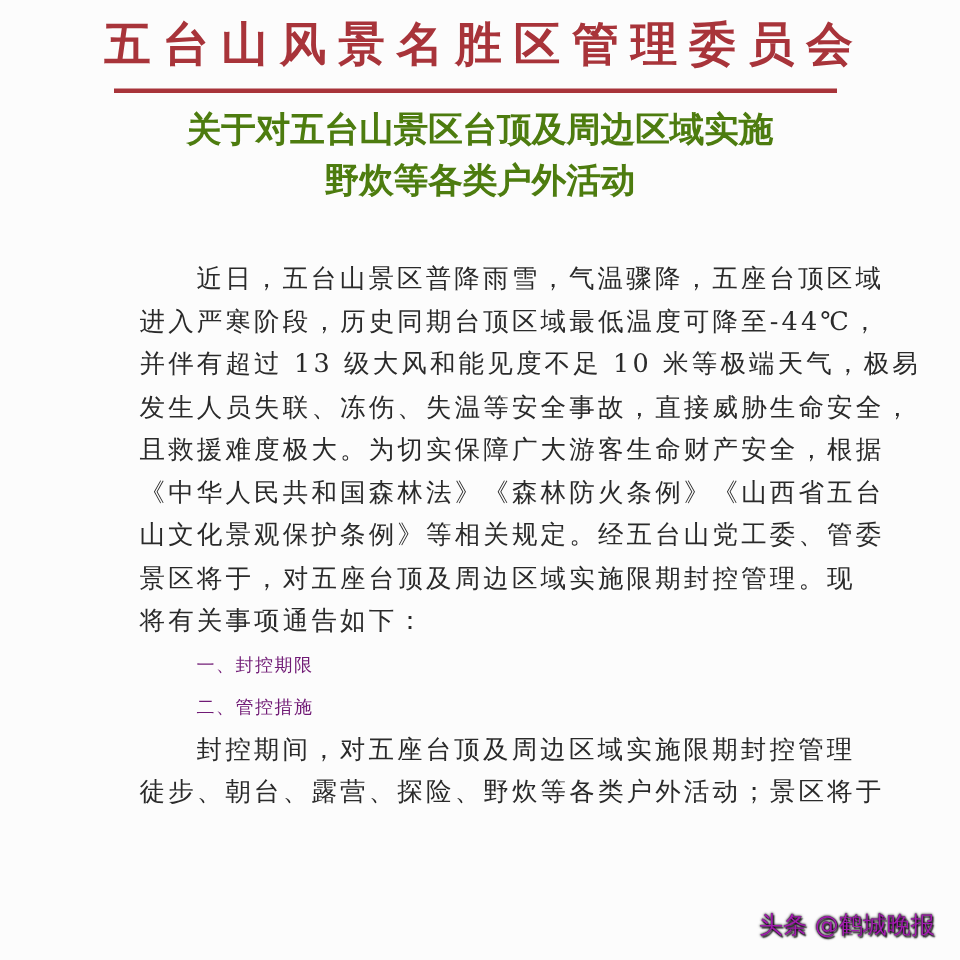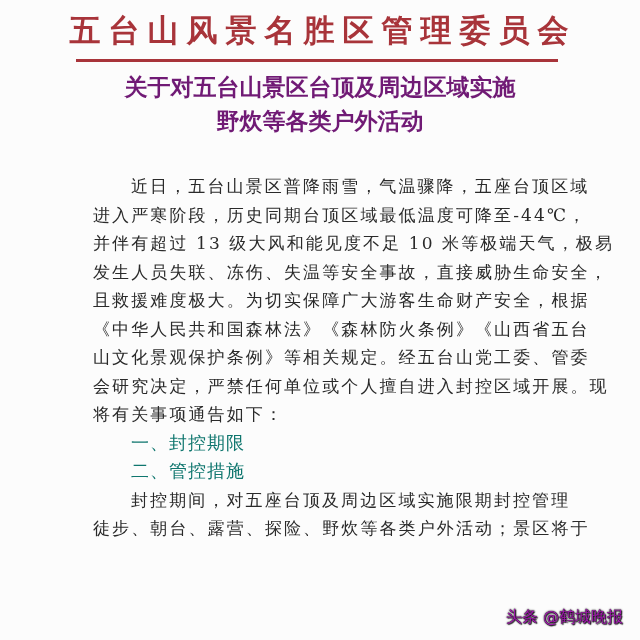--- a/index.html
+++ b/index.html
@@ -39,21 +39,21 @@
       width: 482px;
       top: 59px;
       height: 3px;
       background: #a8343a;
     }
     .doc-title {
       position: absolute;
       left: 0; right: 0;
       top: 70px;
       text-align: center;
-      color: #701a75;
+      color: #4d7c0f;
       font-family: "DejaVu Serif", "Liberation Serif", serif;
       font-weight: bold;
       font-size: 23px;
       line-height: 34px;
       letter-spacing: 0px;
     }
     .doc-title .line { display: block; }
     .body-text {
       position: absolute;
       left: 93px;
@@ -68,24 +68,24 @@
       white-space: nowrap;
       letter-spacing: 2.1px;
       height: 28.5px;
     }
     .indent { padding-left: 38px; }
     .heading-line {
       display: block;
       white-space: nowrap;
       padding-left: 38px;
       font-family: Liberation Serif, serif;
-      font-size: 18px;
+      font-size: 12px;
       letter-spacing: 1px;
       height: 28.5px;
-      color: #0f766e;
+      color: #701a75;
     }
     .watermark {
       position: absolute;
       left: 506px;
       top: 607px;
       color: #a21caf;
       font-family: "DejaVu Sans", "Liberation Sans", sans-serif;
       font-size: 16px;
       text-shadow: 0 0 2px #000, 0 0 1px #000, 1px 1px 1px #222;
       white-space: nowrap;
@@ -106,21 +106,21 @@
   </div>
 
   <div class="body-text">
     <span class="para-line indent">近日，五台山景区普降雨雪，气温骤降，五座台顶区域</span>
     <span class="para-line">进入严寒阶段，历史同期台顶区域最低温度可降至-44℃，</span>
     <span class="para-line">并伴有超过 13 级大风和能见度不足 10 米等极端天气，极易</span>
     <span class="para-line">发生人员失联、冻伤、失温等安全事故，直接威胁生命安全，</span>
     <span class="para-line">且救援难度极大。为切实保障广大游客生命财产安全，根据</span>
     <span class="para-line">《中华人民共和国森林法》《森林防火条例》《山西省五台</span>
     <span class="para-line">山文化景观保护条例》等相关规定。经五台山党工委、管委</span>
-    <span class="para-line">会研究决定，严禁任何单位或个人擅自进入封控区域开展。现</span>
+    <span class="para-line">景区将于，对五座台顶及周边区域实施限期封控管理。现</span>
     <span class="para-line">将有关事项通告如下：</span>
 
     <span class="heading-line">一、封控期限</span>
 
     <span class="heading-line">二、管控措施</span>
     <span class="para-line indent">封控期间，对五座台顶及周边区域实施限期封控管理</span>
     <span class="para-line">徒步、朝台、露营、探险、野炊等各类户外活动；景区将于</span>
   </div>
 
   <div class="watermark">头条 @鹤城晚报</div>

